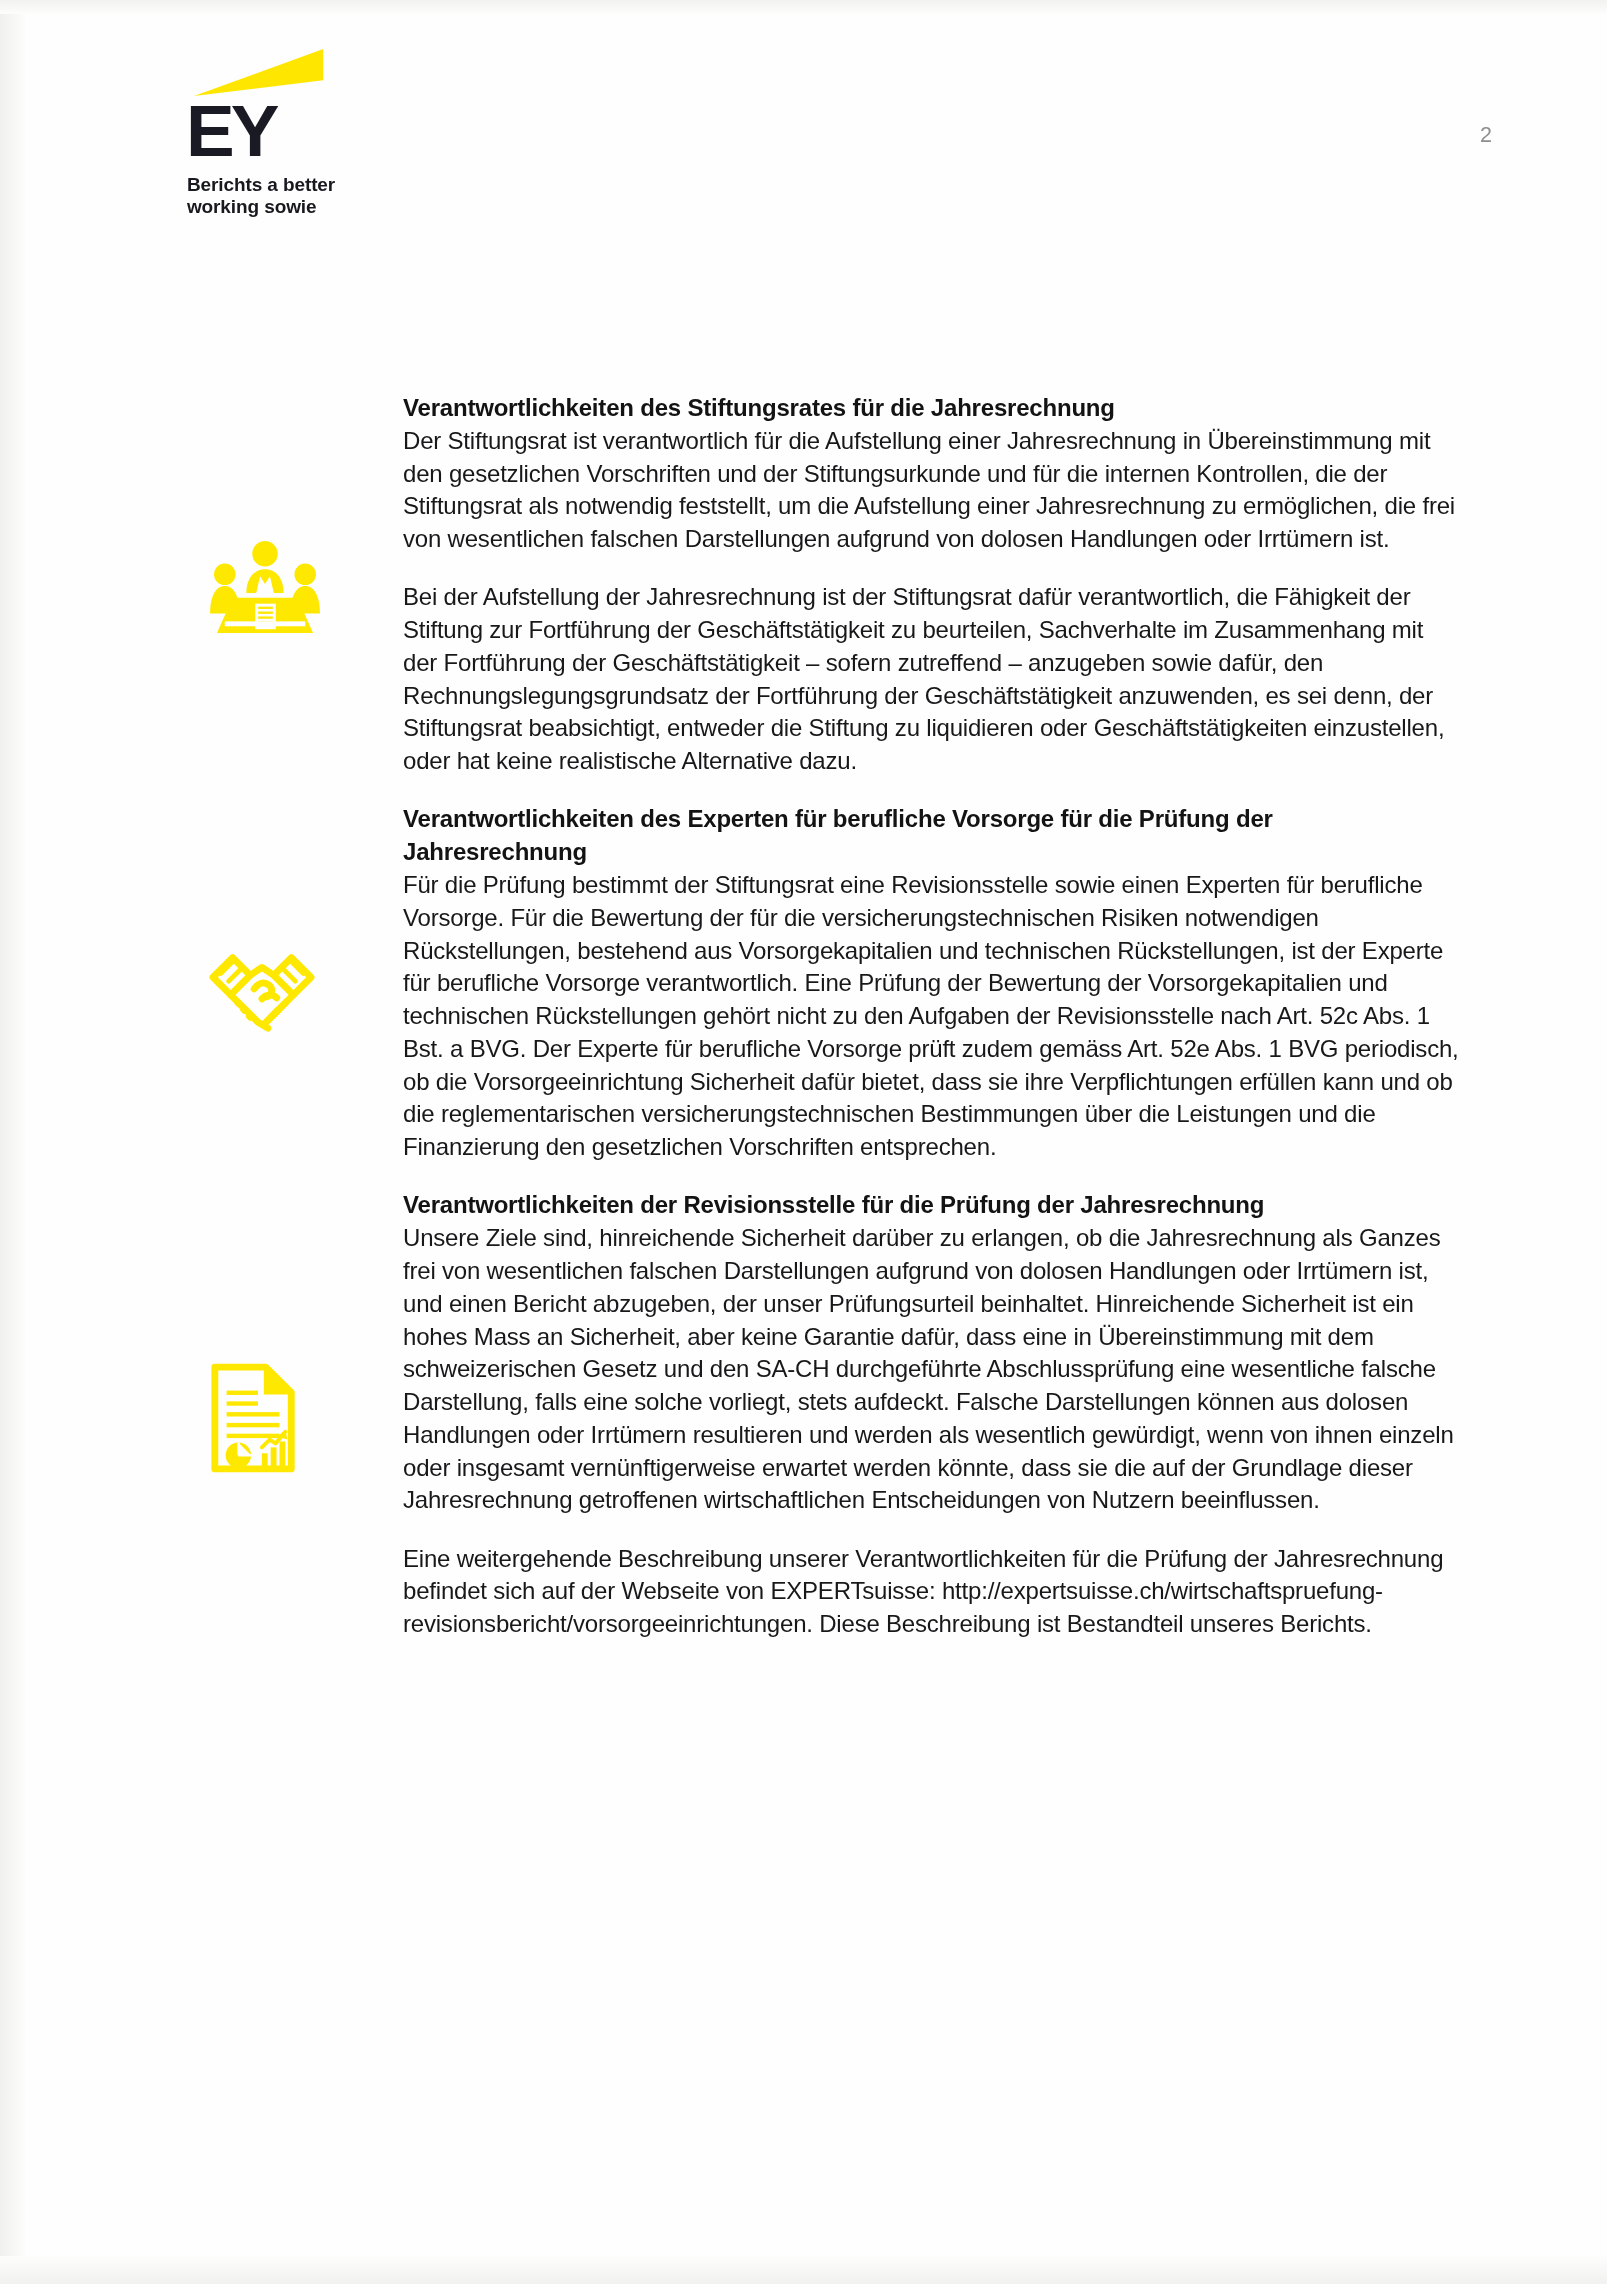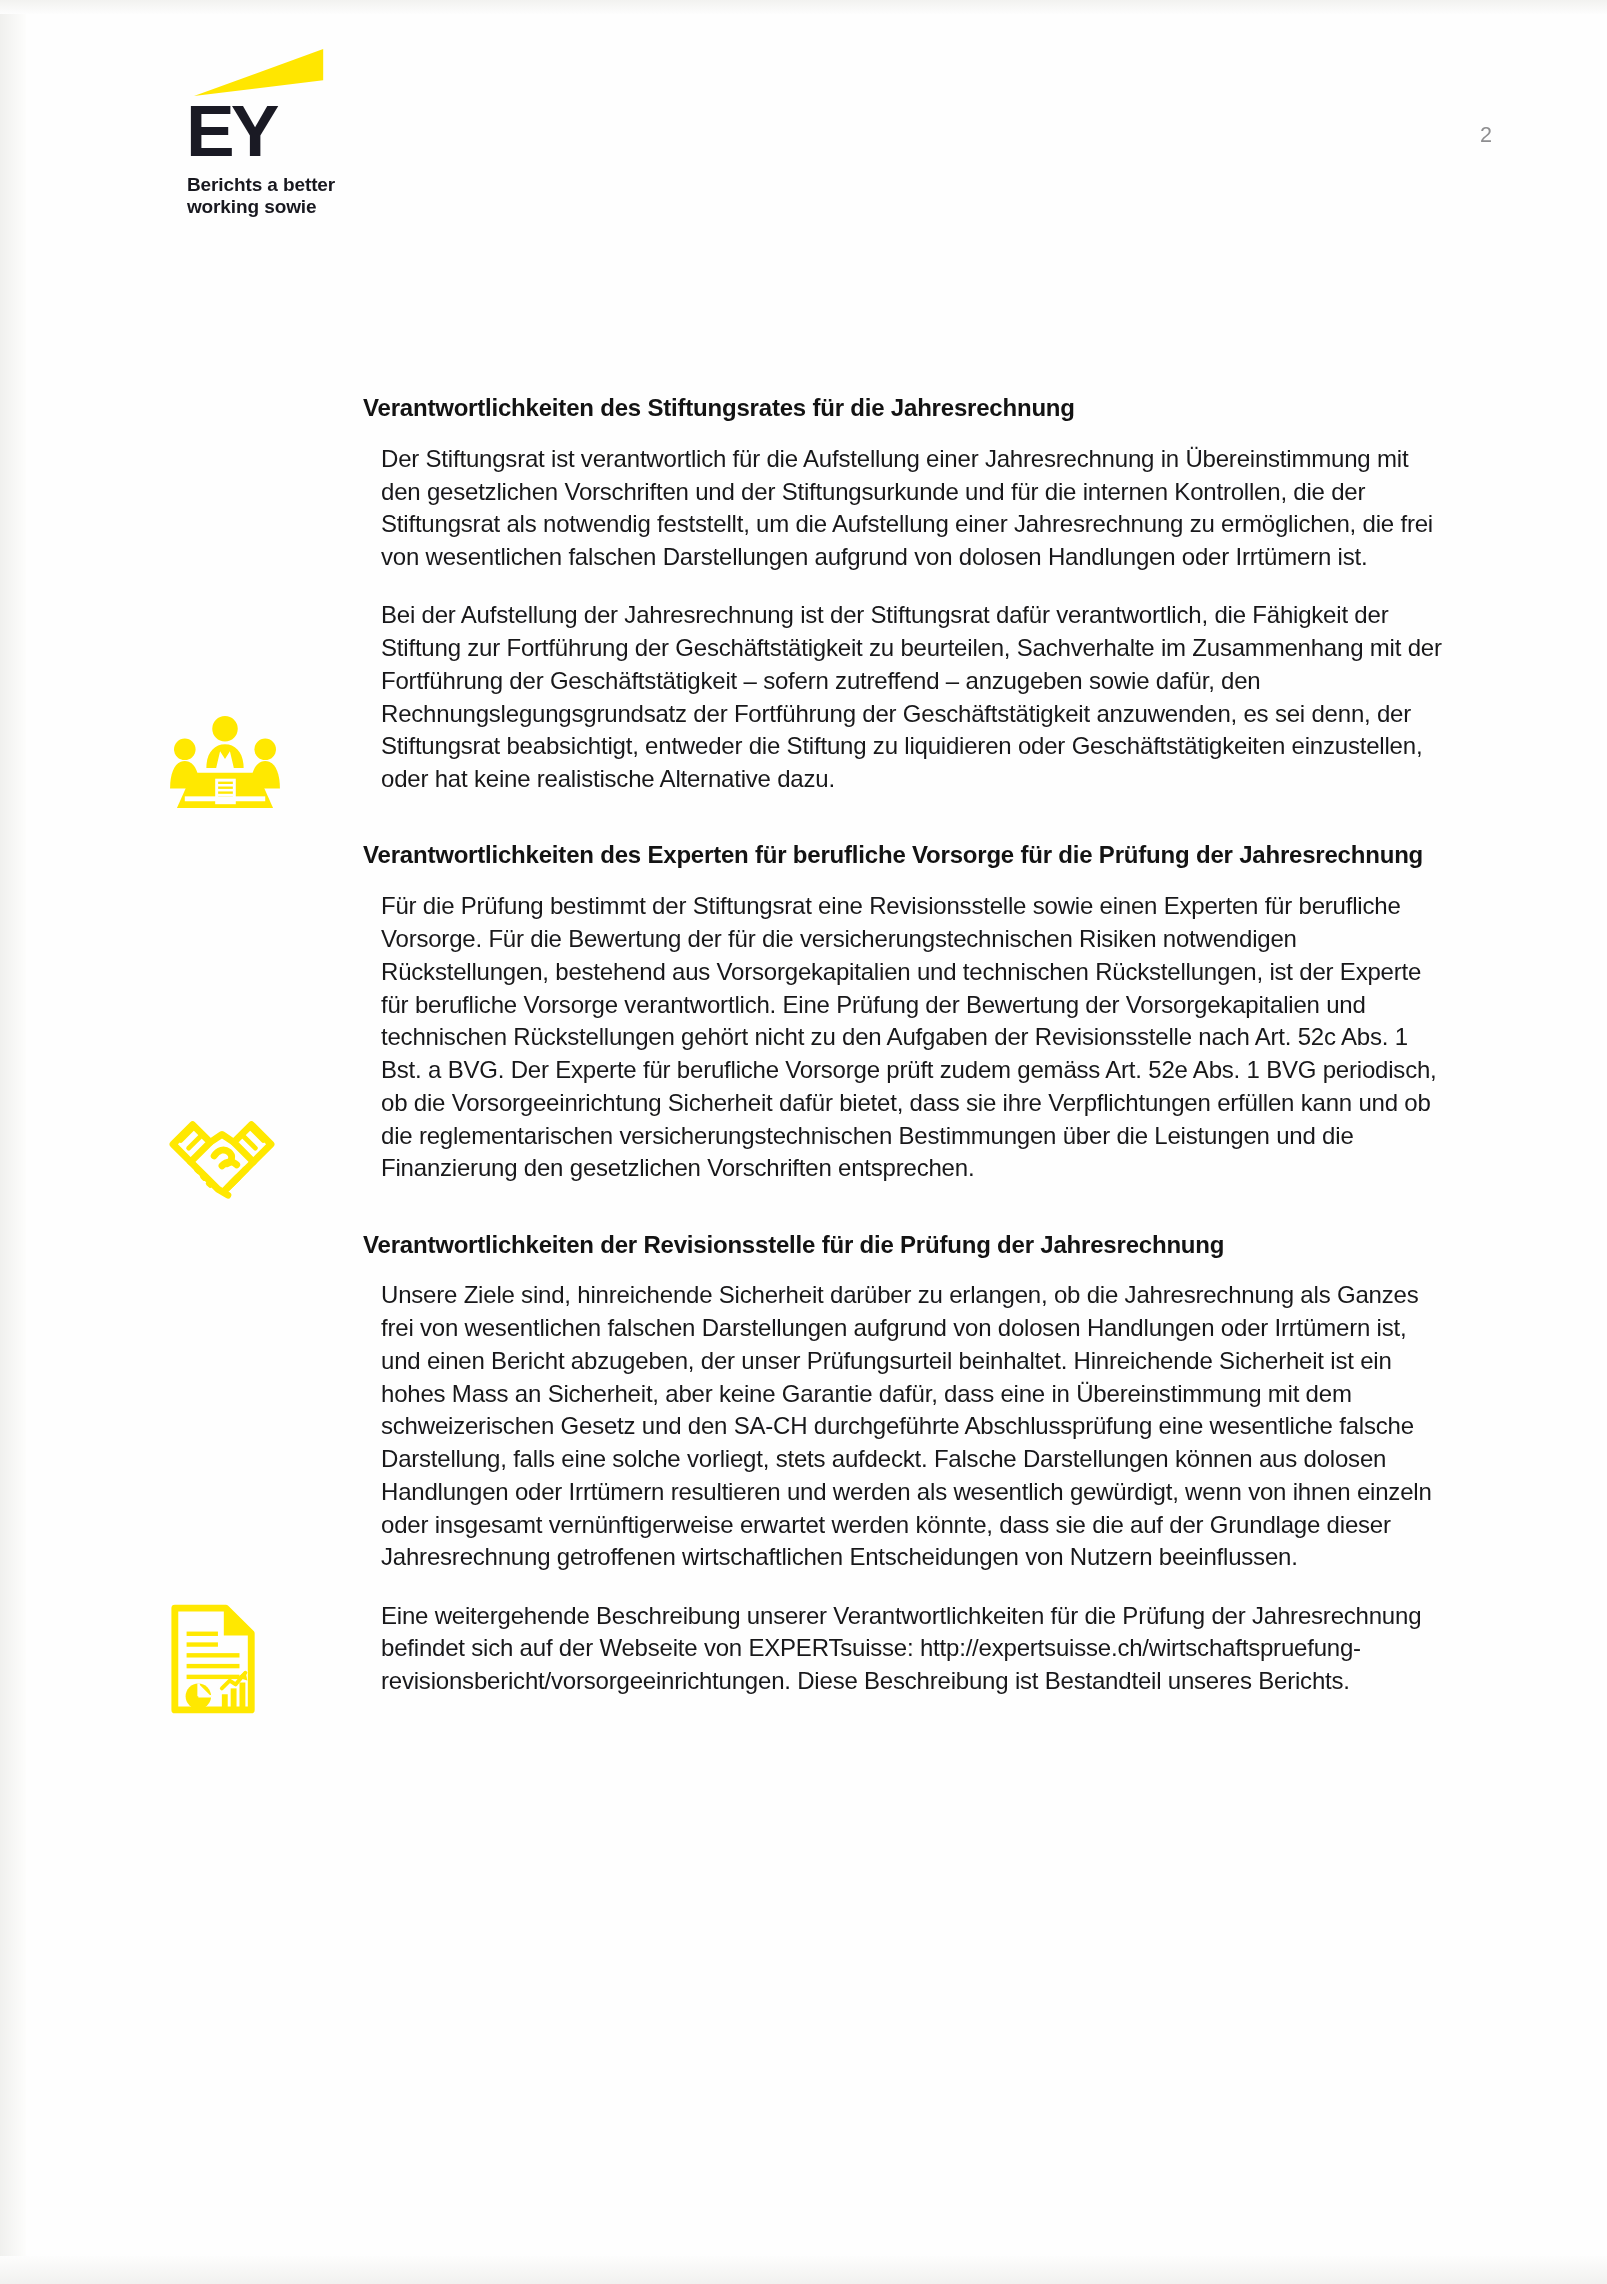--- a/index.html
+++ b/index.html
@@ -82,21 +82,22 @@
   
   .content {
     position: absolute;
     left: 0;
     top: 392px;
     width: 1607px;
   }
   .section {
     position: relative;
     display: flex;
-    align-items: flex-end;
+    align-items: center;
+    padding-left: 40px;
   }
   .section + .section {
     margin-top: 25.5px;
   }
   .icon-col {
     width: 363px;
     flex: 0 0 363px;
     display: flex;
     justify-content: flex-start;
     padding-left: 167px;
@@ -118,21 +119,21 @@
     line-height: 1.37;
     color: #131313;
     margin: 0 0 0 0;
     letter-spacing: -0.2px;
   }
   p.body-text {
     font-family: "Liberation Sans", sans-serif;
     font-size: 24px;
     line-height: 1.365;
     color: #18181a;
-    margin: 18px;
+    margin: 0;
     letter-spacing: -0.2px;
     text-align: left;
   }
   p.body-text + p.body-text {
     margin-top: 25.5px;
   }
 </style>
 </head>
 <body>
 

